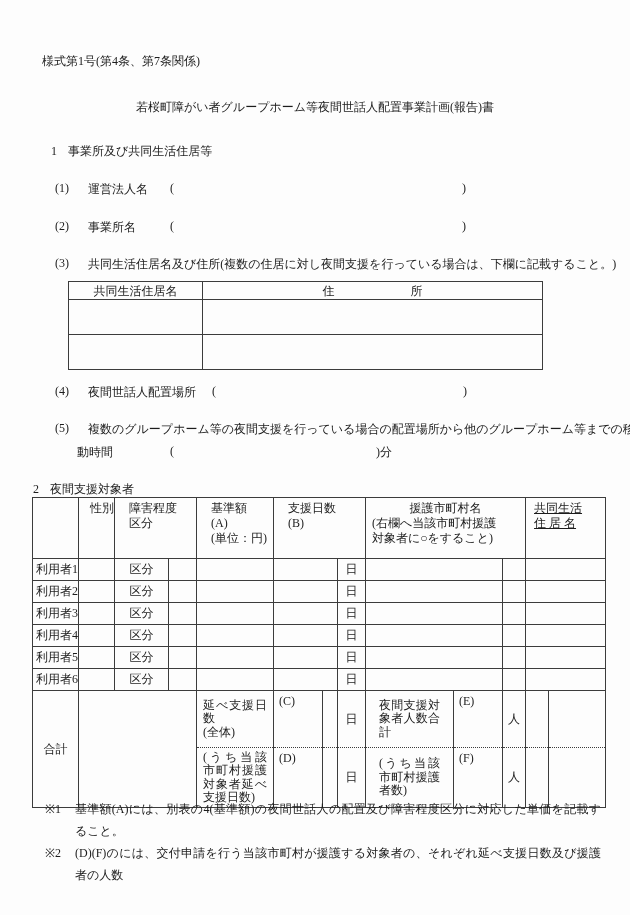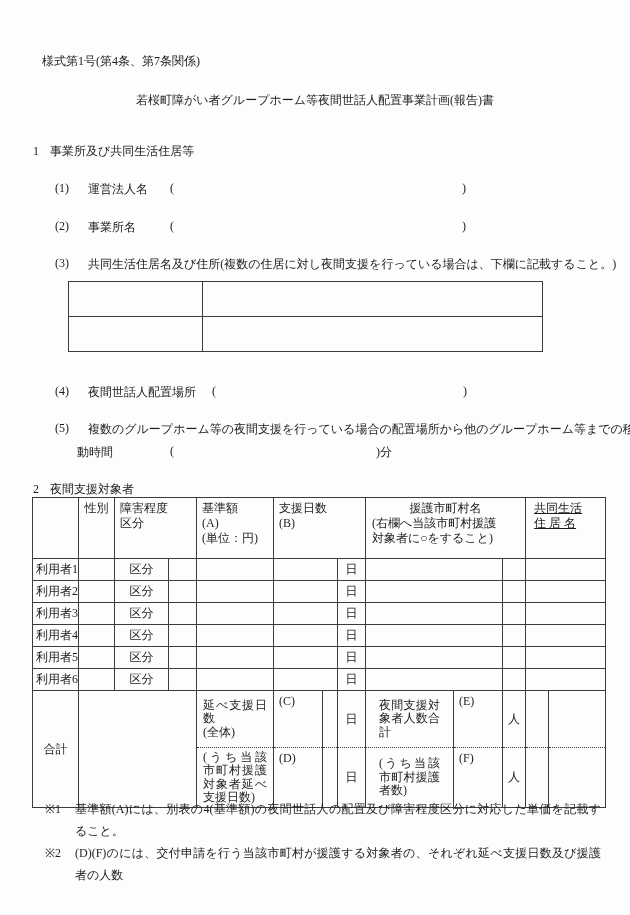--- a/index.html
+++ b/index.html
@@ -18,22 +18,22 @@
   .res-table{position:absolute;left:68px;top:281px;width:474px;}
   .res-table td{border:1px solid #3c3c3c;padding:0;vertical-align:top;}
   .res-table .hdr{height:17px;text-align:center;vertical-align:middle;line-height:16px;}
   .res-table .addr-hdr{display:flex;justify-content:center;gap:76px;}
   .res-table .blank-row td{height:34px;}
   
   .sup-table{position:absolute;left:32px;top:497px;width:573px;}
   .sup-table td{border:1px solid #3c3c3c;padding:0;vertical-align:top;overflow:hidden;}
   .sup-table .pre{white-space:pre-line;}
   .sup-table .hrow td{height:57px;padding-top:3px;line-height:15px;}
-  .sup-table .hpad{padding-left:5px;padding-right:3px;}
-  .sup-table .hcenter{text-align:center;}
+  .sup-table .hpad{padding-left:14px;padding-right:3px;}
+  .sup-table .hcenter{text-align:right;}
   .sup-table .muni-title{text-align:center;}
   .sup-table .muni-note{text-align:left;padding-left:6px;white-space:pre-line;}
   .sup-table .brow td{height:21px;line-height:20px;}
   .sup-table .rowlabel{padding-left:3px;}
   .sup-table .center{text-align:center;}
   .sup-table .vmid{vertical-align:middle;}
   .sup-table .trow-a td{height:52px;}
   .sup-table .trow-b td{height:55px;}
   .sup-table .dotb{border-bottom-style:dotted;}
   .sup-table .dott{border-top-style:dotted;}
@@ -49,23 +49,23 @@
   .note{display:flex;line-height:22px;white-space:normal;}
   .note .marker{width:30px;flex:0 0 30px;}
   .note .ntext{flex:1;text-align:justify;}
 </style>
 </head>
 <body>
 
 <div class="page">
 
   <div class="abs" style="left:42px;top:53px;">様式第1号(第4条、第7条関係)</div>
-  <div class="abs doc-title" style="top:92px;">若桜町障がい者グループホーム等夜間世話人配置事業計画(報告)書</div>
-
-  <div class="abs" style="left:33px;top:143px;">
+  <div class="abs doc-title" style="top:99px;">若桜町障がい者グループホーム等夜間世話人配置事業計画(報告)書</div>
+
+  <div class="abs" style="left:51px;top:143px;">
     <span>1</span>
     <span style="margin-left:8px;">事業所及び共同生活住居等</span>
   </div>
 
   <div>
     <span class="abs" style="left:55px;top:181px;">(1)</span>
     <span class="abs" style="left:88px;top:181px;">運営法人名</span>
     <span class="abs" style="left:170px;top:181px;">(</span>
     <span class="abs" style="left:462px;top:181px;">)</span>
   </div>
@@ -81,20 +81,29 @@
     <span class="abs" style="left:55px;top:256px;">(3)</span>
     <span class="abs" style="left:88px;top:256px;">共同生活住居名及び住所(複数の住居に対し夜間支援を行っている場合は、下欄に記載すること。)</span>
   </div>
 
   <table class="res-table">
     <colgroup>
         <col style="width:134px">
         <col style="width:340px">
       </colgroup>
     <tbody>
+        <tr>
+      <td class="hdr">共同生活住居名</td>
+      <td class="hdr">
+        <div class="addr-hdr">
+          <span>住</span>
+          <span>所</span>
+        </div>
+      </td>
+    </tr>
     <tr class="blank-row">
       <td></td>
       <td></td>
     </tr>
     <tr class="blank-row">
       <td></td>
       <td></td>
     </tr>
   </tbody>
     </table>

